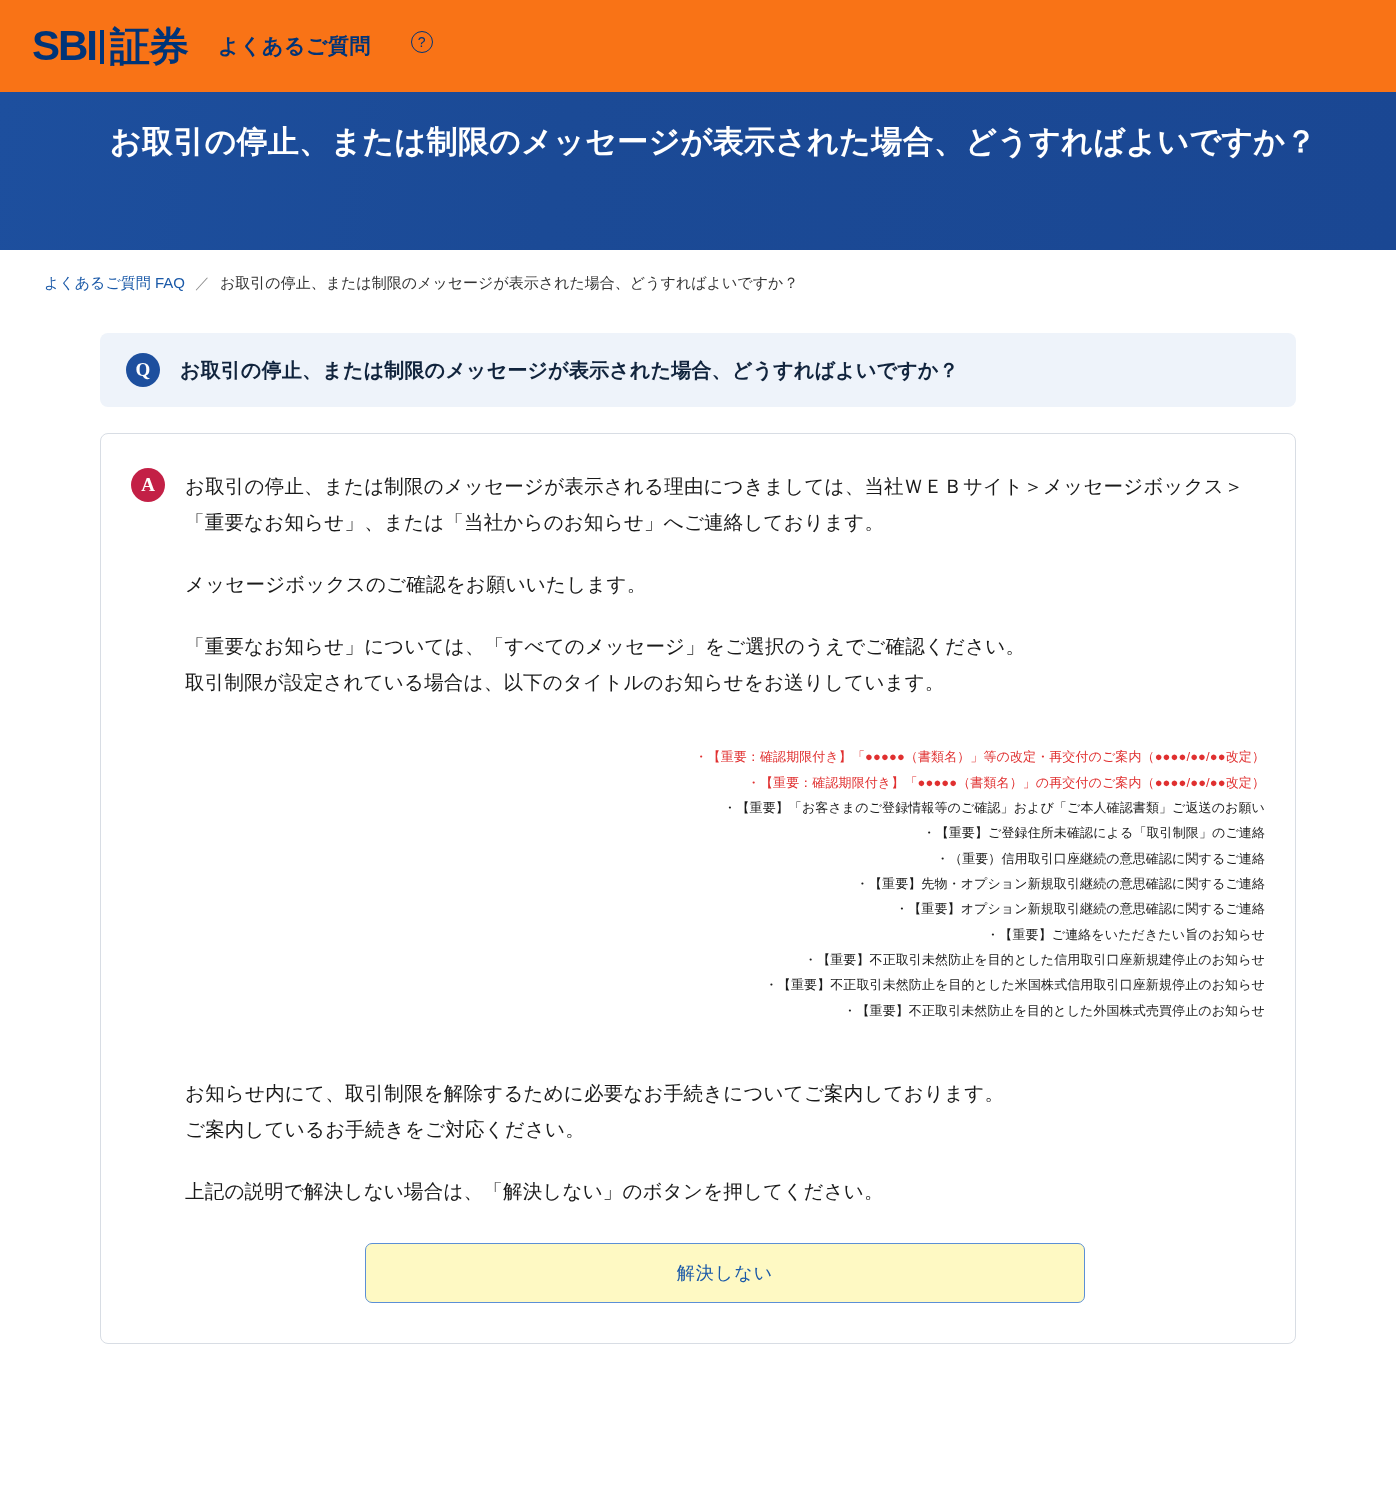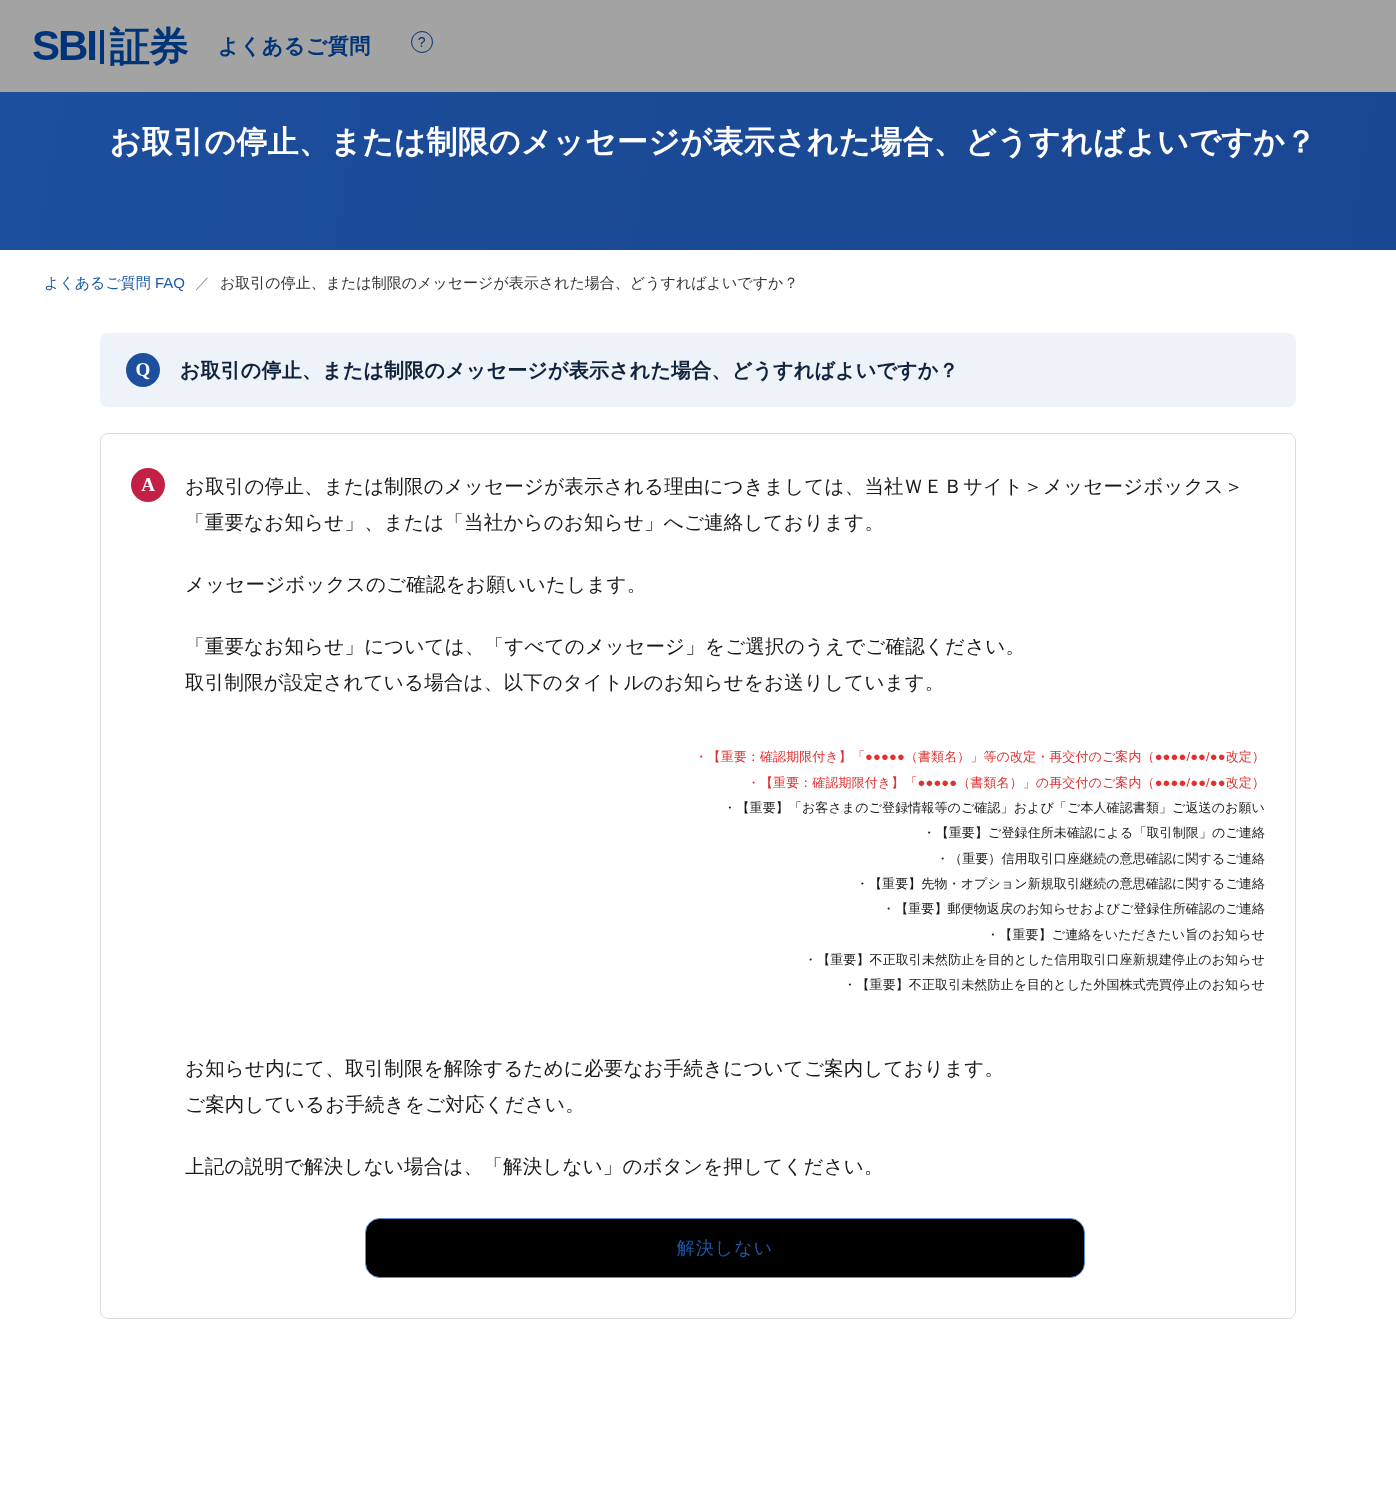--- a/index.html
+++ b/index.html
@@ -9,21 +9,21 @@
     background: #ffffff;
     font-family: "Liberation Sans", "DejaVu Sans", sans-serif;
     color: #1a1a1a;
   }
   
   .site-header {
     height: 92px;
     display: flex;
     align-items: center;
     padding-left: 32px;
-    background: #a3a3a3;
+    background: #f97316;
   }
   .logo {
     font-family: "Liberation Sans", sans-serif;
     font-weight: bold;
     font-size: 42px;
     letter-spacing: -1px;
     color: #003478;
     line-height: 1;
     display: flex;
     align-items: baseline;
@@ -160,23 +160,23 @@
 
   .resolve-row {
     margin-top: 34px;
     display: flex;
     justify-content: center;
   }
   .resolve-btn {
     width: 720px;
     padding: 17px 0;
     text-align: center;
-    background: #000000;
+    background: #fef9c3;
     border: 1px solid #5b8fd6;
-    border-radius: 15px;
+    border-radius: 7px;
     color: #1a59a8;
     font-size: 18px;
     cursor: pointer;
     letter-spacing: 1px;
   }
 </style>
 </head>
 <body>
 
 <div class="site-header">
@@ -216,23 +216,24 @@
       <p class="tight">「重要なお知らせ」については、「すべてのメッセージ」をご選択のうえでご確認ください。</p>
       <p>取引制限が設定されている場合は、以下のタイトルのお知らせをお送りしています。</p>
 
       <ul class="bullet-list">
         <li class="alert">・【重要：確認期限付き】「●●●●●（書類名）」等の改定・再交付のご案内（●●●●/●●/●●改定）</li>
         <li class="alert">・【重要：確認期限付き】「●●●●●（書類名）」の再交付のご案内（●●●●/●●/●●改定）</li>
         <li>・【重要】「お客さまのご登録情報等のご確認」および「ご本人確認書類」ご返送のお願い</li>
         <li>・【重要】ご登録住所未確認による「取引制限」のご連絡</li>
         <li>・（重要）信用取引口座継続の意思確認に関するご連絡</li>
         <li>・【重要】先物・オプション新規取引継続の意思確認に関するご連絡</li>
-        <li>・【重要】郵便物返戻のお知らせおよびご登録住所確認のご連絡</li>
+        <li>・【重要】オプション新規取引継続の意思確認に関するご連絡</li>
         <li>・【重要】ご連絡をいただきたい旨のお知らせ</li>
         <li>・【重要】不正取引未然防止を目的とした信用取引口座新規建停止のお知らせ</li>
+        <li>・【重要】不正取引未然防止を目的とした米国株式信用取引口座新規停止のお知らせ</li>
         <li>・【重要】不正取引未然防止を目的とした外国株式売買停止のお知らせ</li>
       </ul>
 
       <p class="tight">お知らせ内にて、取引制限を解除するために必要なお手続きについてご案内しております。</p>
       <p>ご案内しているお手続きをご対応ください。</p>
       <p>上記の説明で解決しない場合は、「解決しない」のボタンを押してください。</p>
 
       <div class="resolve-row">
         <button class="resolve-btn">解決しない</button>
       </div>

